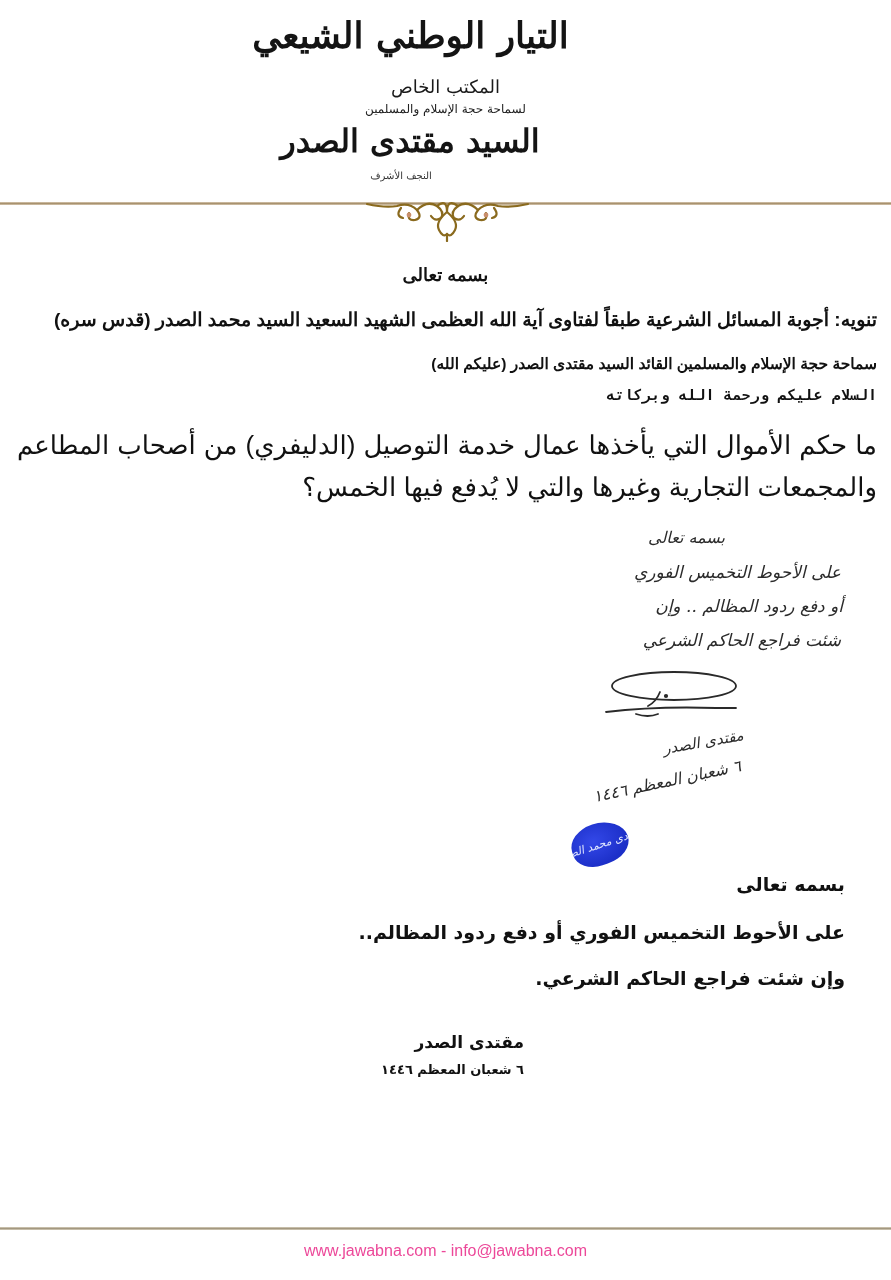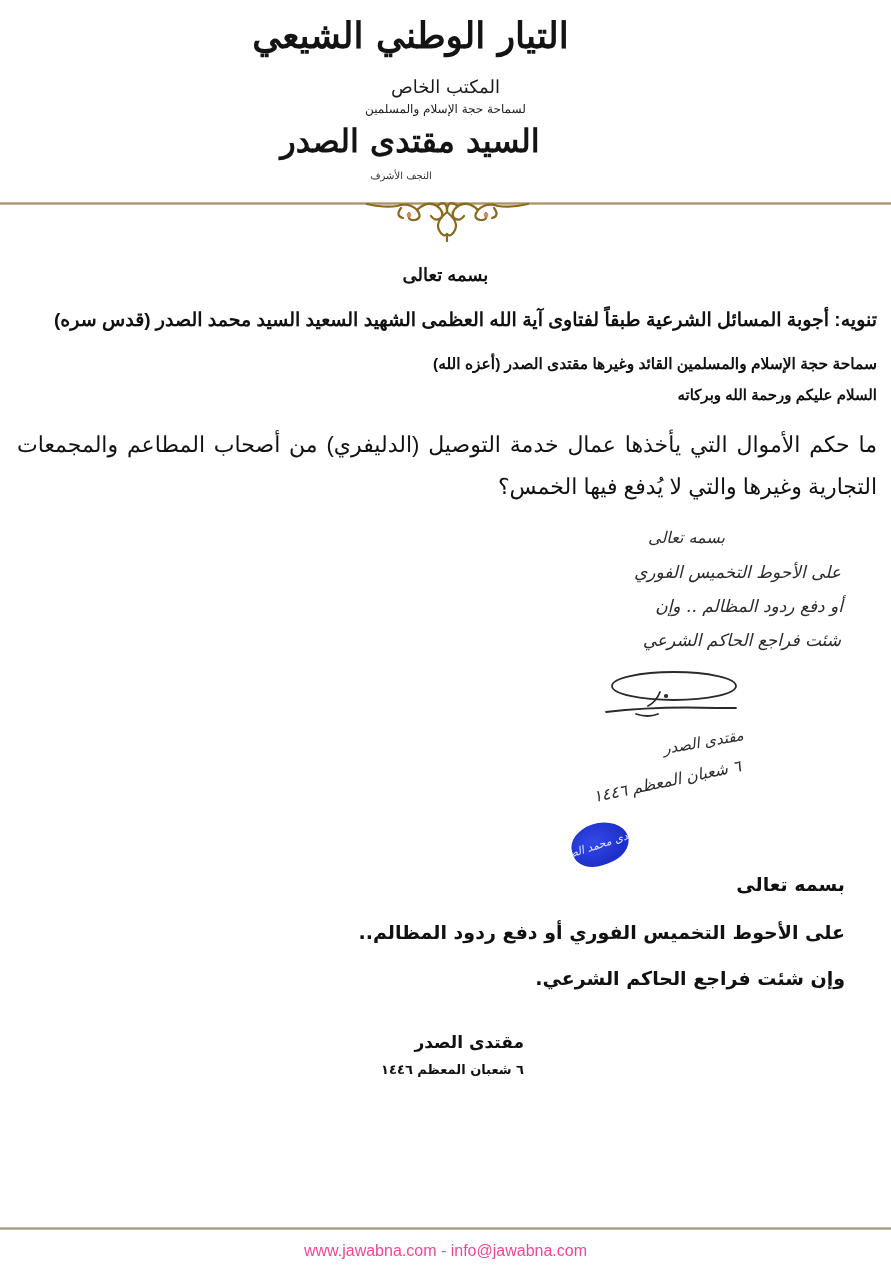--- a/index.html
+++ b/index.html
@@ -14,22 +14,22 @@
     .hdr-name { left: 0; width: 820px; top: 122px; text-align: center; font-family: "DejaVu Serif", serif; font-size: 32px; font-weight: bold; color: #141414; }
     .hdr-city { left: 0; width: 802px; top: 170px; text-align: center; font-family: "DejaVu Serif", serif; font-size: 10px; color: #333; }
 
     .hdr-line { left: 0; width: 891px; top: 202px; height: 3px; background: linear-gradient(#d9c9b2, #a8926f 50%, #d9c9b2); }
     .ornament { left: 365px; top: 196px; width: 165px; height: 46px; }
 
     
     .t-bism { left: 0; width: 891px; top: 264px; text-align: center; font-family: "Liberation Sans", sans-serif; font-weight: bold; font-size: 18px; }
     .t-notice { right: 14px; top: 308px; font-family: "Liberation Sans", sans-serif; font-weight: bold; font-size: 19px; white-space: nowrap; }
     .t-addressee { right: 14px; top: 355px; font-family: "Liberation Sans", sans-serif; font-weight: bold; font-size: 15.5px; white-space: nowrap; }
-    .t-greeting { right: 14px; top: 386px; font-family: Liberation Sans, sans-serif; font-weight: bold; font-size: 15px; white-space: nowrap; }
-    .t-question { right: 14px; width: 860px; top: 424px; font-family: "Liberation Sans", sans-serif; font-size: 22px; line-height: 42px; text-align: justify; text-align-last: right; }
+    .t-greeting { right: 14px; top: 386px; font-family: Liberation Mono, monospace; font-weight: bold; font-size: 15px; white-space: nowrap; }
+    .t-question { right: 14px; width: 860px; top: 424px; font-family: "Liberation Sans", sans-serif; font-size: 26px; line-height: 42px; text-align: justify; text-align-last: right; }
 
     
     .hw { font-family: "DejaVu Serif", serif; font-style: italic; color: #2b2b2b; white-space: nowrap; }
     .hw-1 { right: 166px; top: 528px; font-size: 16px; }
     .hw-2 { right: 50px; top: 562px; font-size: 17px; }
     .hw-3 { right: 48px; top: 596px; font-size: 17px; }
     .hw-4 { right: 50px; top: 630px; font-size: 17px; text-align: center; }
     .signature { left: 596px; top: 668px; width: 150px; height: 58px; }
     .hw-sig-name { right: 148px; top: 726px; font-size: 15px; transform: rotate(-10deg); transform-origin: right center; }
     .hw-sig-date { right: 150px; top: 756px; font-size: 16px; transform: rotate(-12deg); transform-origin: right center; }
@@ -68,21 +68,21 @@
     <path d="M82 38 L82 45"></path>
     <path d="M36 12 Q30 20 38 22"></path>
     <path d="M129 12 Q135 20 127 22"></path>
   </g>
   <circle cx="44" cy="19" r="2.4" fill="#c98f6d"></circle>
   <circle cx="121" cy="19" r="2.4" fill="#c98f6d"></circle>
 </svg>
 
 <div class="abs t-bism rtl">بسمه تعالى</div>
 <div class="abs t-notice rtl">تنويه: أجوبة المسائل الشرعية طبقاً لفتاوى آية الله العظمى الشهيد السعيد السيد محمد الصدر (قدس سره)</div>
-<div class="abs t-addressee rtl">سماحة حجة الإسلام والمسلمين القائد وغيرها مقتدى الصدر (أعزه الله)</div>
+<div class="abs t-addressee rtl">سماحة حجة الإسلام والمسلمين القائد السيد مقتدى الصدر (عليكم الله)</div>
 <div class="abs t-greeting rtl">السلام عليكم ورحمة الله وبركاته</div>
 <div class="abs t-question rtl">ما حكم الأموال التي يأخذها عمال خدمة التوصيل (الدليفري) من أصحاب المطاعم والمجمعات التجارية وغيرها والتي لا يُدفع فيها الخمس؟</div>
 
 <div class="abs hw hw-1 rtl">بسمه تعالى</div>
 <div class="abs hw hw-2 rtl">على الأحوط التخميس الفوري</div>
 <div class="abs hw hw-3 rtl">أو دفع ردود المظالم .. وإن</div>
 <div class="abs hw hw-4 rtl">شئت فراجع الحاكم الشرعي</div>
 
 <svg class="abs signature" viewBox="0 0 150 58">
   <g fill="none" stroke="#2a2a2a" stroke-width="1.8" stroke-linecap="round">

